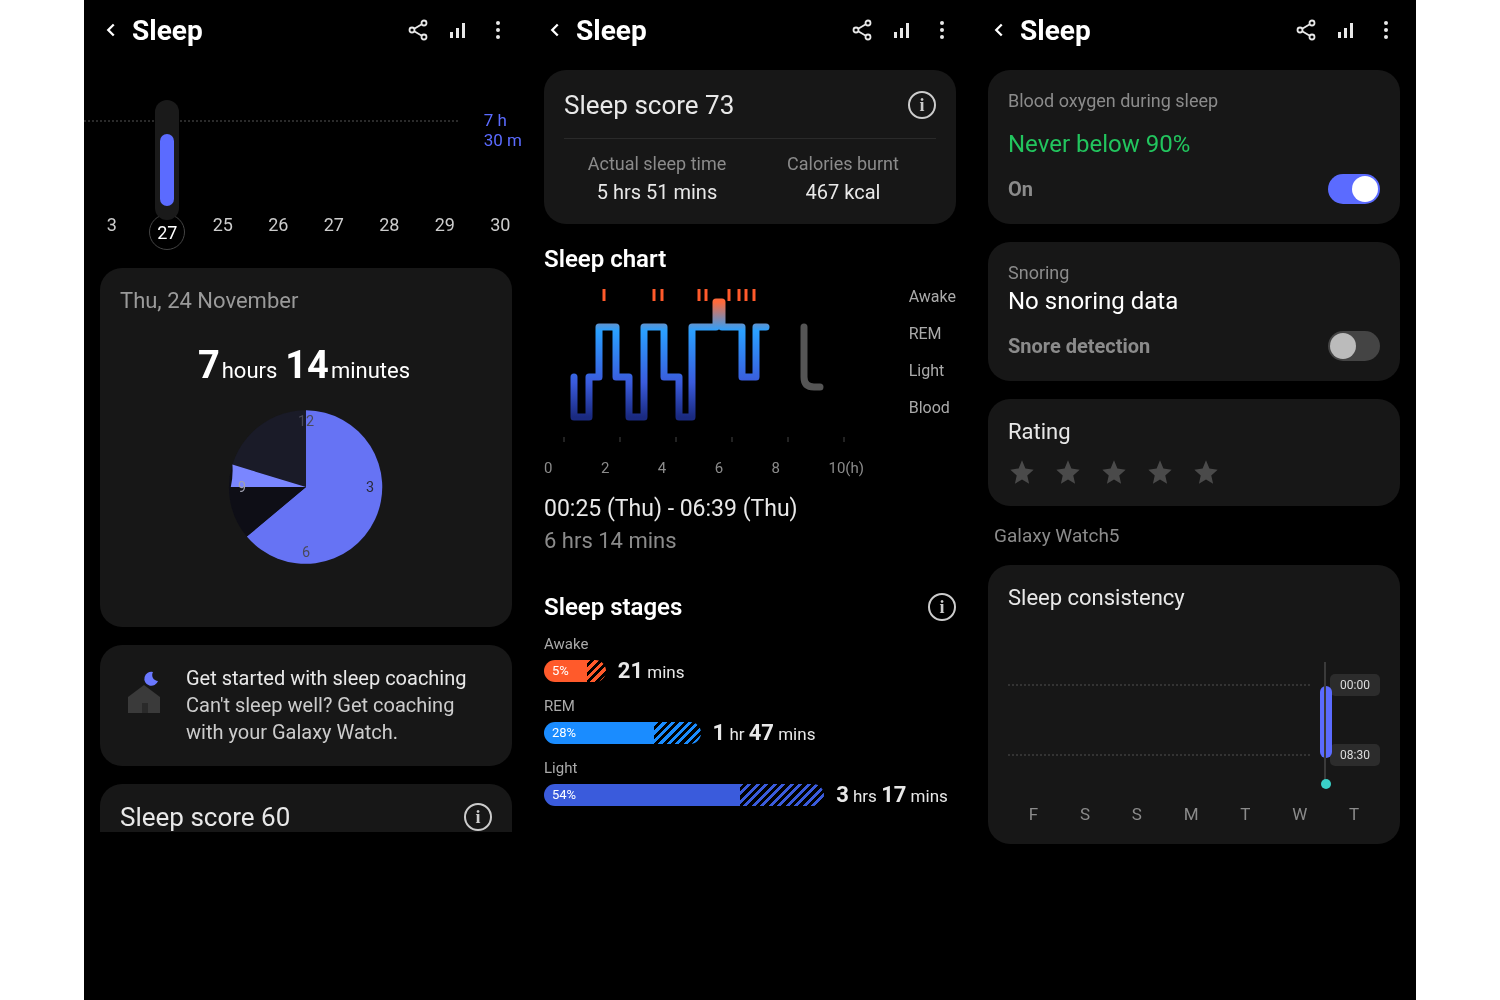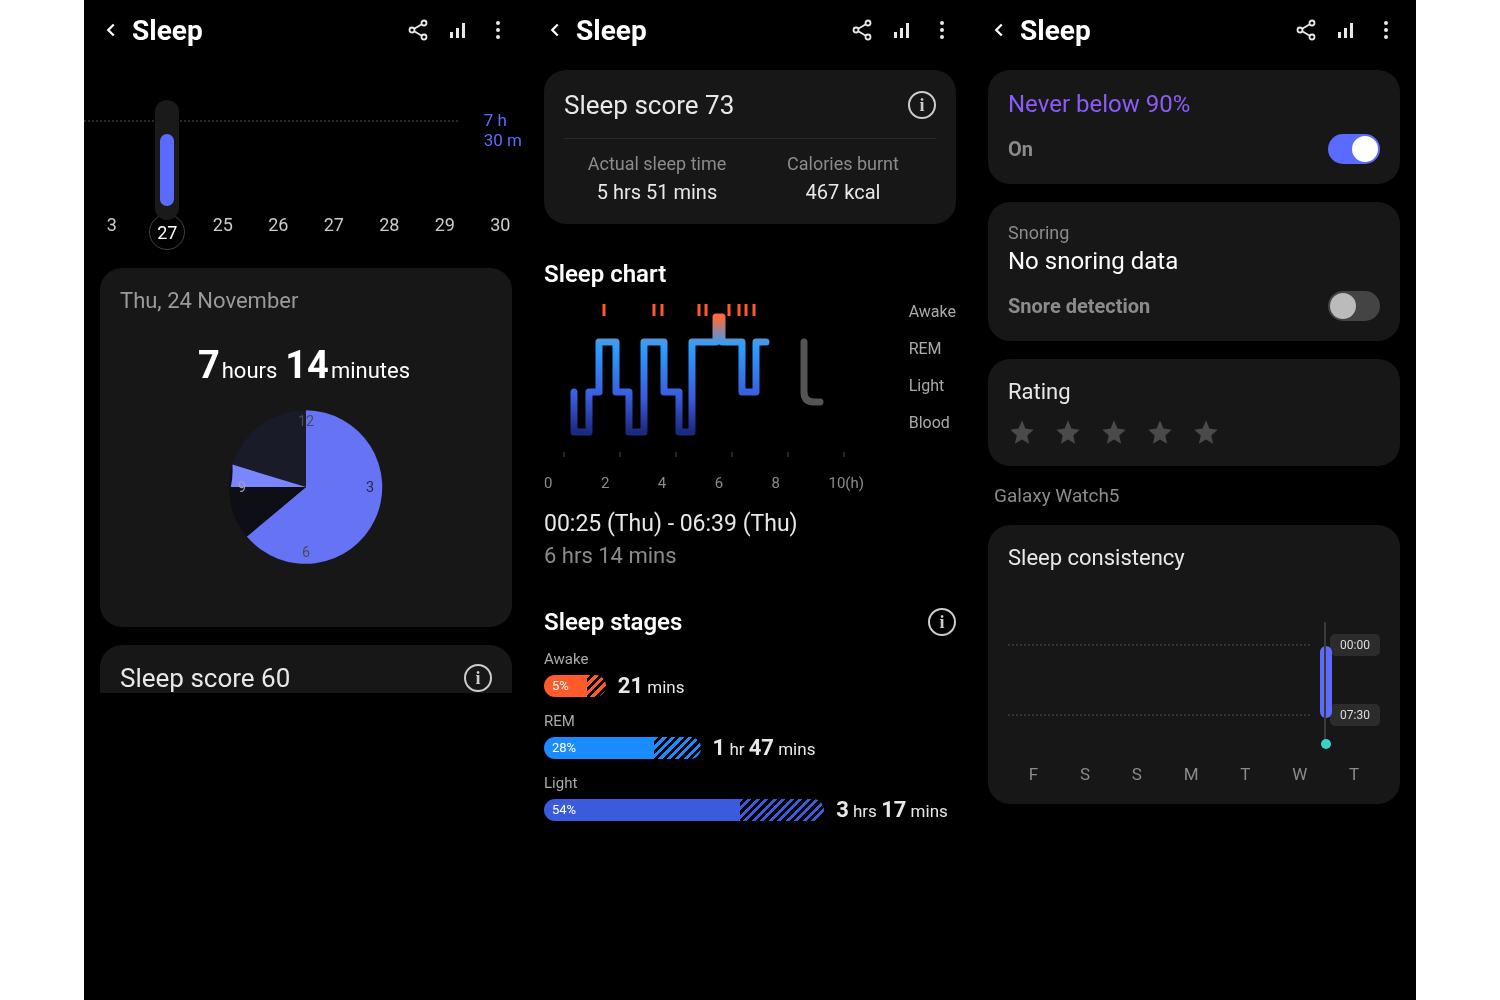--- a/index.html
+++ b/index.html
@@ -196,20 +196,33 @@
 
             <path d="M50 50 L4 36 A48 48 0 0 1 3 50 Z" fill="#7a86ff"></path>
             <text x="50" y="12" fill="#4a4a5a" font-size="9" text-anchor="middle">12</text>
             <text x="90" y="53" fill="#2a2a3a" font-size="9" text-anchor="middle">3</text>
             <text x="50" y="94" fill="#4a4a5a" font-size="9" text-anchor="middle">6</text>
             <text x="10" y="53" fill="#a0a0b0" font-size="9" text-anchor="middle">9</text>
           </svg>
         </div>
       </div>
 
+      <div class="card coach">
+        <div class="coach-icon">
+          <svg width="48" height="48" viewBox="0 0 48 48">
+            <path d="M38 12a7 7 0 1 1-5-9 6 6 0 0 0 5 9z" fill="#6a78ff"></path>
+            <path d="M8 28 L24 16 L40 28 V44 H8 Z" fill="#3a3a3a"></path>
+            <rect x="22" y="34" width="6" height="10" fill="#2a2a2a"></rect>
+          </svg>
+        </div>
+        <div class="coach-txt">
+          <div class="h">Get started with sleep coaching</div>
+          <div>Can't sleep well? Get coaching with your Galaxy Watch.</div>
+        </div>
+      </div>
     </div>
 
     <div class="peek" style="margin:18px 16px 0 16px;">
       <div class="t">Sleep score 60</div>
       <div class="sp" style="flex:1"></div>
       <div class="info-icon">i</div>
     </div>
   </div>
 
   <div class="phone">
@@ -258,21 +271,21 @@
             <div class="l">Actual sleep time</div>
             <div class="v">5 hrs 51 mins</div>
           </div>
           <div class="metric">
             <div class="l">Calories burnt</div>
             <div class="v">467 kcal</div>
           </div>
         </div>
       </div>
 
-      <div style="margin-top:36px;">
+      <div style="margin-top:21px;">
         <div class="sec-title">Sleep chart</div>
         <div class="chart-area">
           <div class="chart-legend" id="chart-legend">
               <div>Awake</div>
               <div>REM</div>
               <div>Light</div>
               <div>Blood</div>
             </div>
           <svg class="chart-svg" viewBox="0 0 320 170">
 
@@ -390,21 +403,22 @@
           <svg width="24" height="24" viewBox="0 0 24 24" fill="#e8e8e8">
             <circle cx="12" cy="5" r="2"></circle>
             <circle cx="12" cy="12" r="2"></circle>
             <circle cx="12" cy="19" r="2"></circle>
           </svg>
         </div>
     </div>
 
     <div class="pad">
       <div class="card" style="margin-top:10px;">
-        <div style="font-size:24px; color:#8b5cf6; margin-top:0;">Never below 90%</div>
+        <div class="muted" style="font-size:18px;">Blood oxygen during sleep</div>
+        <div style="font-size:24px; color:#22c55e; margin-top:19px;">Never below 90%</div>
         <div class="setting">
           <div class="lbl">On</div>
           <div class="toggle on">
               <div class="knob"></div>
             </div>
         </div>
       </div>
 
       <div class="card">
         <div class="muted" style="font-size:18px;">Snoring</div>
@@ -439,21 +453,21 @@
       </div>
 
       <div class="device">Galaxy Watch5</div>
 
       <div class="card">
         <div class="sec-title-sm">Sleep consistency</div>
         <div class="consist">
           <div class="dots-line" style="top:60px;"></div>
           <div class="dots-line" style="top:130px;"></div>
           <div class="time-tag" style="top:50px;">00:00</div>
-          <div class="time-tag" style="top:120px;">07:30</div>
+          <div class="time-tag" style="top:120px;">08:30</div>
           <div class="bar" style="left:312px; top:62px; height:72px;"></div>
           <div style="position:absolute; left:316px; top:38px; width:2px; height:120px; background:#3a3a3a;"></div>
           <div class="dot-now" style="left:313px; top:155px;"></div>
           <div class="days" id="consist-days">
               <div>F</div>
               <div>S</div>
               <div>S</div>
               <div>M</div>
               <div>T</div>
               <div>W</div>

